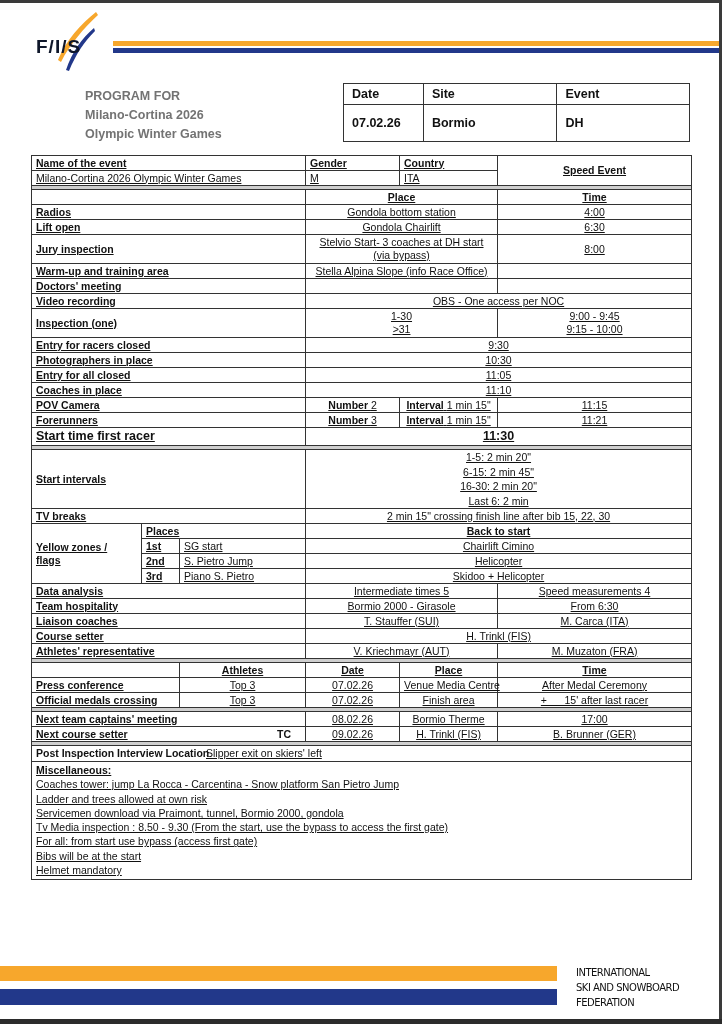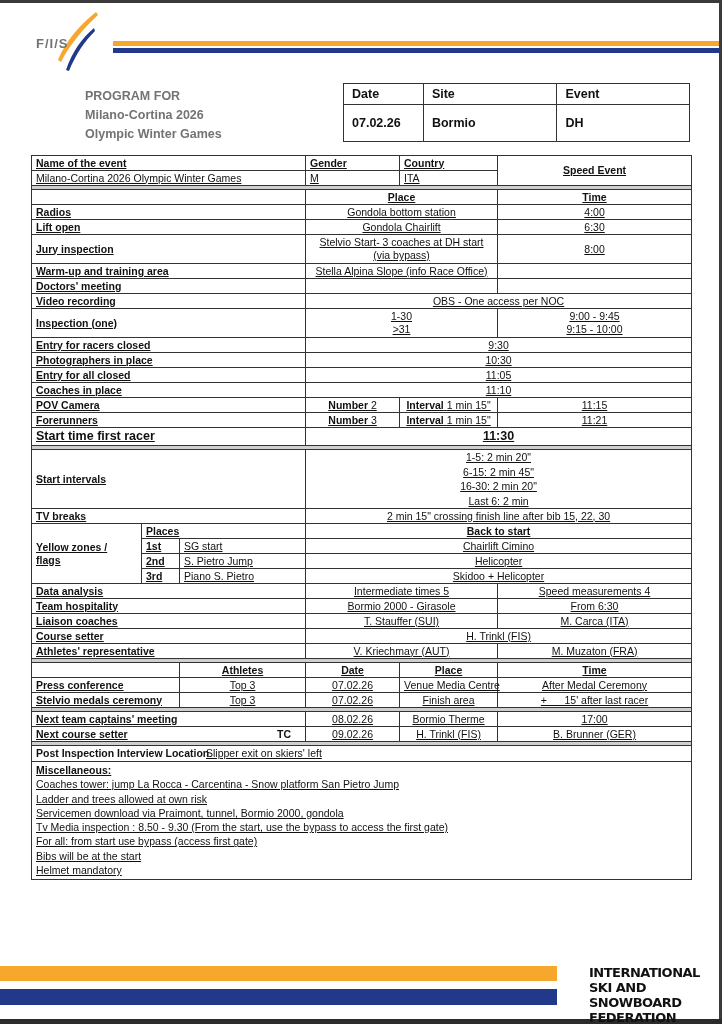--- a/index.html
+++ b/index.html
@@ -5,21 +5,21 @@
   html, body { margin:0; padding:0; }
   body {
     width:722px; height:1024px; position:relative; overflow:hidden;
     background:#ffffff; font-family:"Liberation Sans", sans-serif; color:#111;
   }
   .frame-top { position:absolute; left:0; top:0; width:722px; height:3px; background:#3a3a3a; }
   .frame-right { position:absolute; right:0; top:0; width:3px; height:1024px; background:#3a3a3a; }
   .frame-bottom { position:absolute; left:0; bottom:0; width:722px; height:5px; background:#2b2b2b; }
 
   .logo { position:absolute; left:36px; top:10px; width:70px; height:62px; }
-  .logo-text { position:absolute; left:0; top:26px; font-weight:bold; font-size:13px; letter-spacing:1px; color:#737373; }
+  .logo-text { position:absolute; left:0; top:26px; font-weight:bold; font-size:19px; letter-spacing:1px; color:#0f172a; }
   .hdr-line-orange { position:absolute; left:113px; top:41px; width:606px; height:5px; background:#f7a72c; }
   .hdr-line-blue { position:absolute; left:113px; top:48px; width:606px; height:5px; background:#22388a; }
 
   .title { position:absolute; left:85px; top:87px; font-weight:bold; font-size:12.5px; line-height:19px; color:#737373; }
 
   table { border-collapse:collapse; }
   td, th { padding:0; font-weight:normal; }
 
   .dse { position:absolute; left:343px; top:83px; width:347px; border:1.5px solid #333; }
   .dse td { border:1px solid #333; font-size:12.5px; font-weight:bold; padding-left:8px; text-align:left; }
@@ -31,21 +31,21 @@
   .main td { border:1px solid #333; font-size:10.5px; line-height:13px; height:14px; padding:0 4px; vertical-align:middle; white-space:nowrap; }
   .b { font-weight:bold; }
   .c { text-align:center; }
   .sep td { height:3px !important; background:#cfcfcf; border-top:1.5px solid #333; border-bottom:1.5px solid #333; padding:0; font-size:0; line-height:0; }
   .big { font-size:12.5px !important; font-weight:bold; }
   .outer { border:1.5px solid #333; }
   .misc-line { font-size:10.5px; line-height:14.3px; }
 
   .foot-orange { position:absolute; left:0; top:966px; width:557px; height:15px; background:#f7a72c; }
   .foot-blue { position:absolute; left:0; top:989px; width:557px; height:16px; background:#22388a; }
-  .foot-text { position:absolute; left:589px; top:965px; font-weight:bold; font-size:13px; line-height:15px; color:#111; font-family:"DejaVu Sans", sans-serif; letter-spacing:-0.5px; }
+  .foot-text { position:absolute; left:576px; top:965px; font-weight:normal; font-size:10px; line-height:15px; color:#111; font-family:"DejaVu Sans", sans-serif; letter-spacing:-0.5px; }
 </style>
 </head>
 <body>
 
 <div class="frame-top"></div>
 <div class="frame-right"></div>
 <div class="frame-bottom"></div>
 
 <div class="logo">
   <svg width="70" height="62" viewBox="0 0 70 62">
@@ -268,21 +268,21 @@
     <td class="b c">Time</td>
   </tr>
   <tr>
     <td colspan="2" class="b">Press conference</td>
     <td class="c">Top 3</td>
     <td class="c">07.02.26</td>
     <td class="c">Venue Media Centre</td>
     <td class="c">After Medal Ceremony</td>
   </tr>
   <tr>
-    <td colspan="2" class="b">Stelvio medals ceremony</td>
+    <td colspan="2" class="b">Official medals crossing</td>
     <td class="c">Top 3</td>
     <td class="c">07.02.26</td>
     <td class="c">Finish area</td>
     <td class="c" style="white-space:pre">+      15' after last racer</td>
   </tr>
   <tr class="sep">
           <td colspan="6"></td>
         </tr>
 
   <tr>

